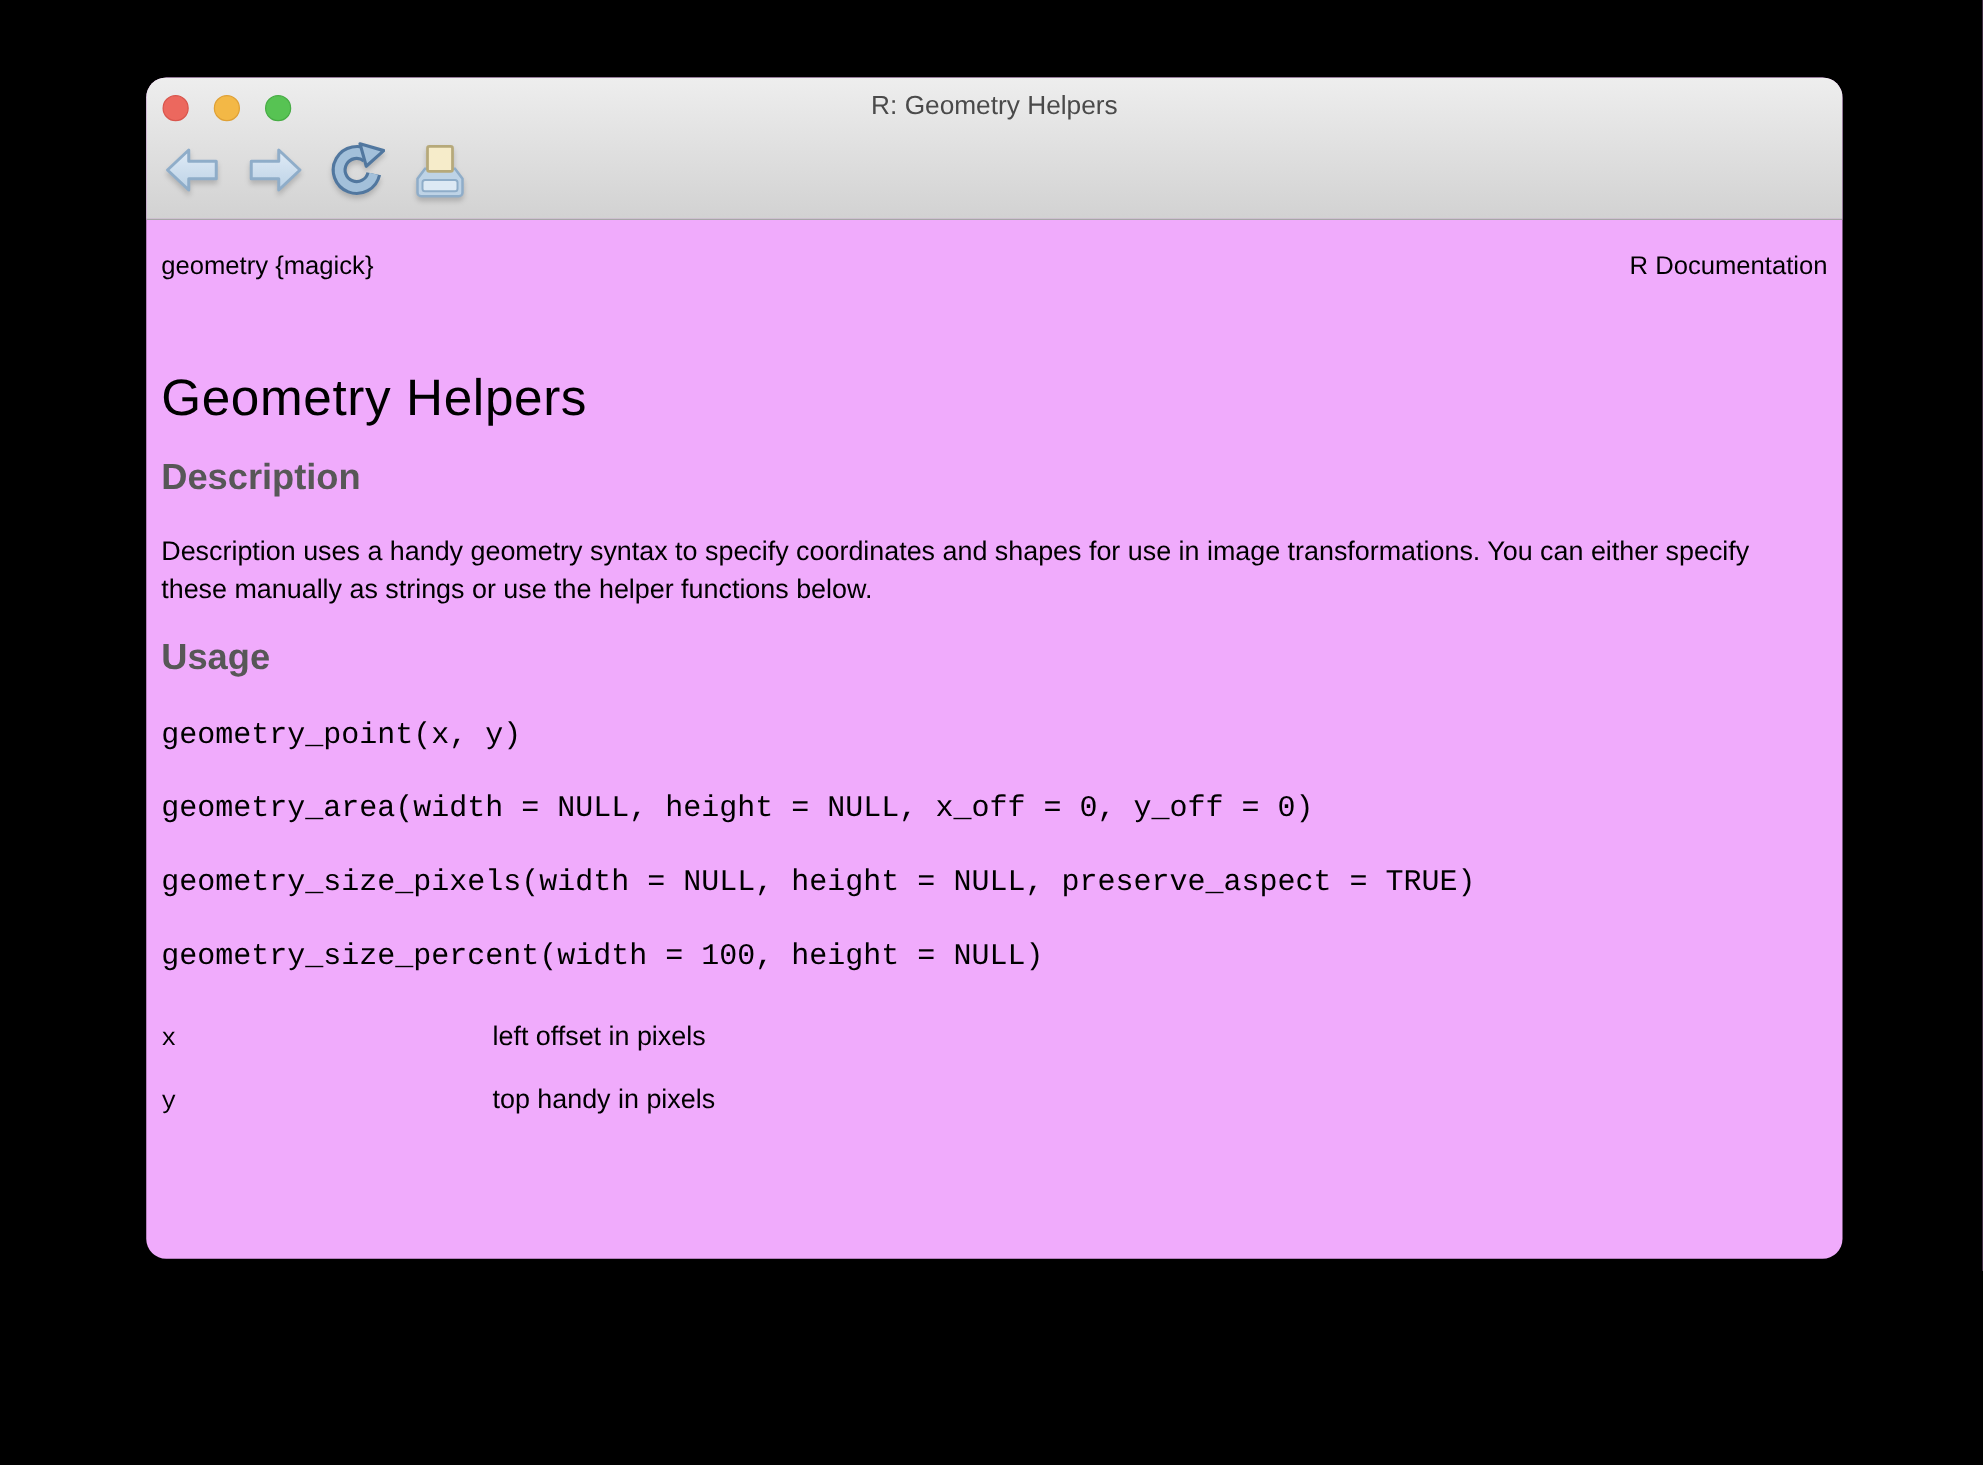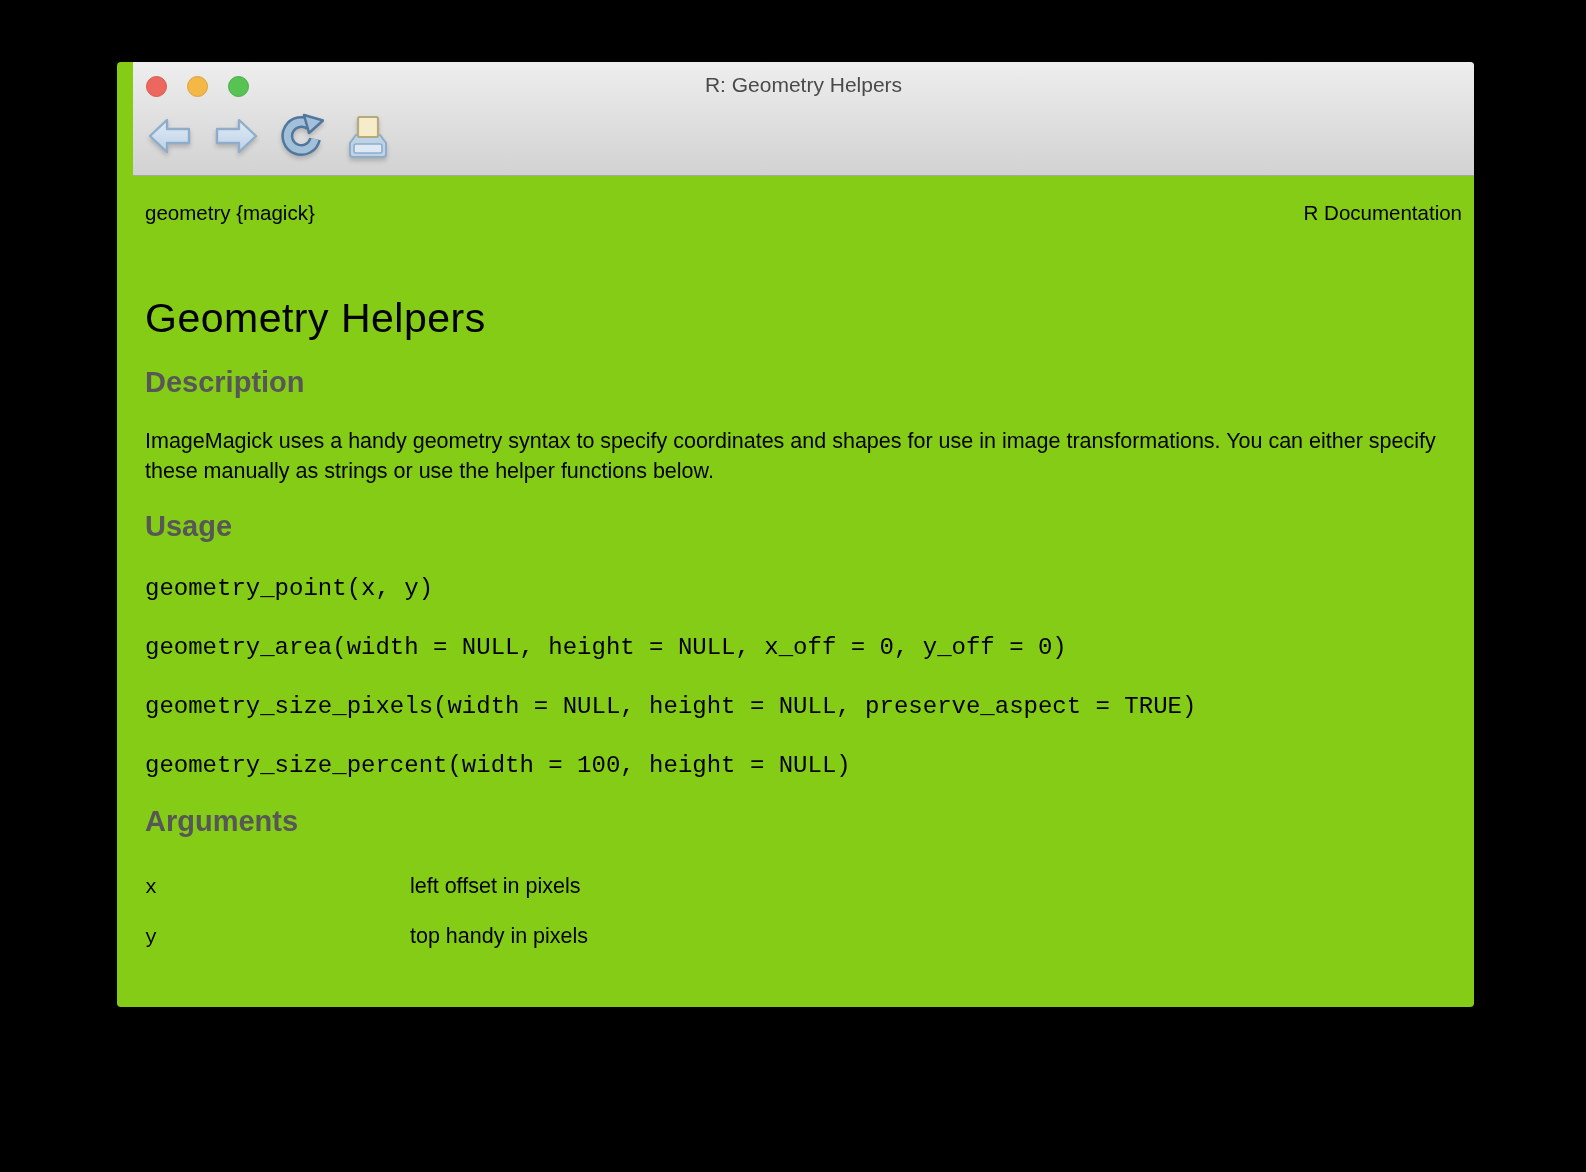--- a/index.html
+++ b/index.html
@@ -3,24 +3,23 @@
 <meta charset="utf-8">
 <style>
   * { margin: 0; padding: 0; box-sizing: border-box; }
   html, body { width: 1586px; height: 1172px; background: #000; }
   body { font-family: "Liberation Sans", sans-serif; position: relative; }
 
   .window {
     position: absolute;
     left: 117px; top: 62px;
     width: 1357px; height: 945px;
-    background: #84cc16;
-    border-radius: 4px;
+    background: #f0abfc;
+    border-radius: 16px;
     overflow: hidden;
-    padding-left: 16px;
   }
 
   
   .titlebar {
     position: relative;
     height: 114px;
     background: linear-gradient(#eeeeee, #d2d2d2);
     border-bottom: 1px solid #a6a6a6;
   }
   .traffic { position: absolute; left: 13px; top: 14px; display: flex; gap: 20px; }
@@ -148,32 +147,31 @@
 
   <div class="content">
     <div class="doc-header">
       <span>geometry {magick}</span>
       <span>R Documentation</span>
     </div>
 
     <h1 class="page-title">Geometry Helpers</h1>
 
     <h2 class="section-heading">Description</h2>
-    <p class="description-text">ImageMagick uses a handy geometry syntax to specify coordinates and shapes for use in image transformations. You can either specify these manually as strings or use the helper functions below.</p>
+    <p class="description-text">Description uses a handy geometry syntax to specify coordinates and shapes for use in image transformations. You can either specify these manually as strings or use the helper functions below.</p>
 
     <h2 class="section-heading">Usage</h2>
     <pre class="usage-code">geometry_point(x, y)
 
 geometry_area(width = NULL, height = NULL, x_off = 0, y_off = 0)
 
 geometry_size_pixels(width = NULL, height = NULL, preserve_aspect = TRUE)
 
 geometry_size_percent(width = 100, height = NULL)</pre>
 
-    <h2 class="section-heading">Arguments</h2>
 
     <div class="args-table">
       <div class="arg-row">
         <span class="arg-name">x</span>
         <span class="arg-desc">left offset in pixels</span>
       </div>
       <div class="arg-row">
         <span class="arg-name">y</span>
         <span class="arg-desc">top handy in pixels</span>
       </div>

